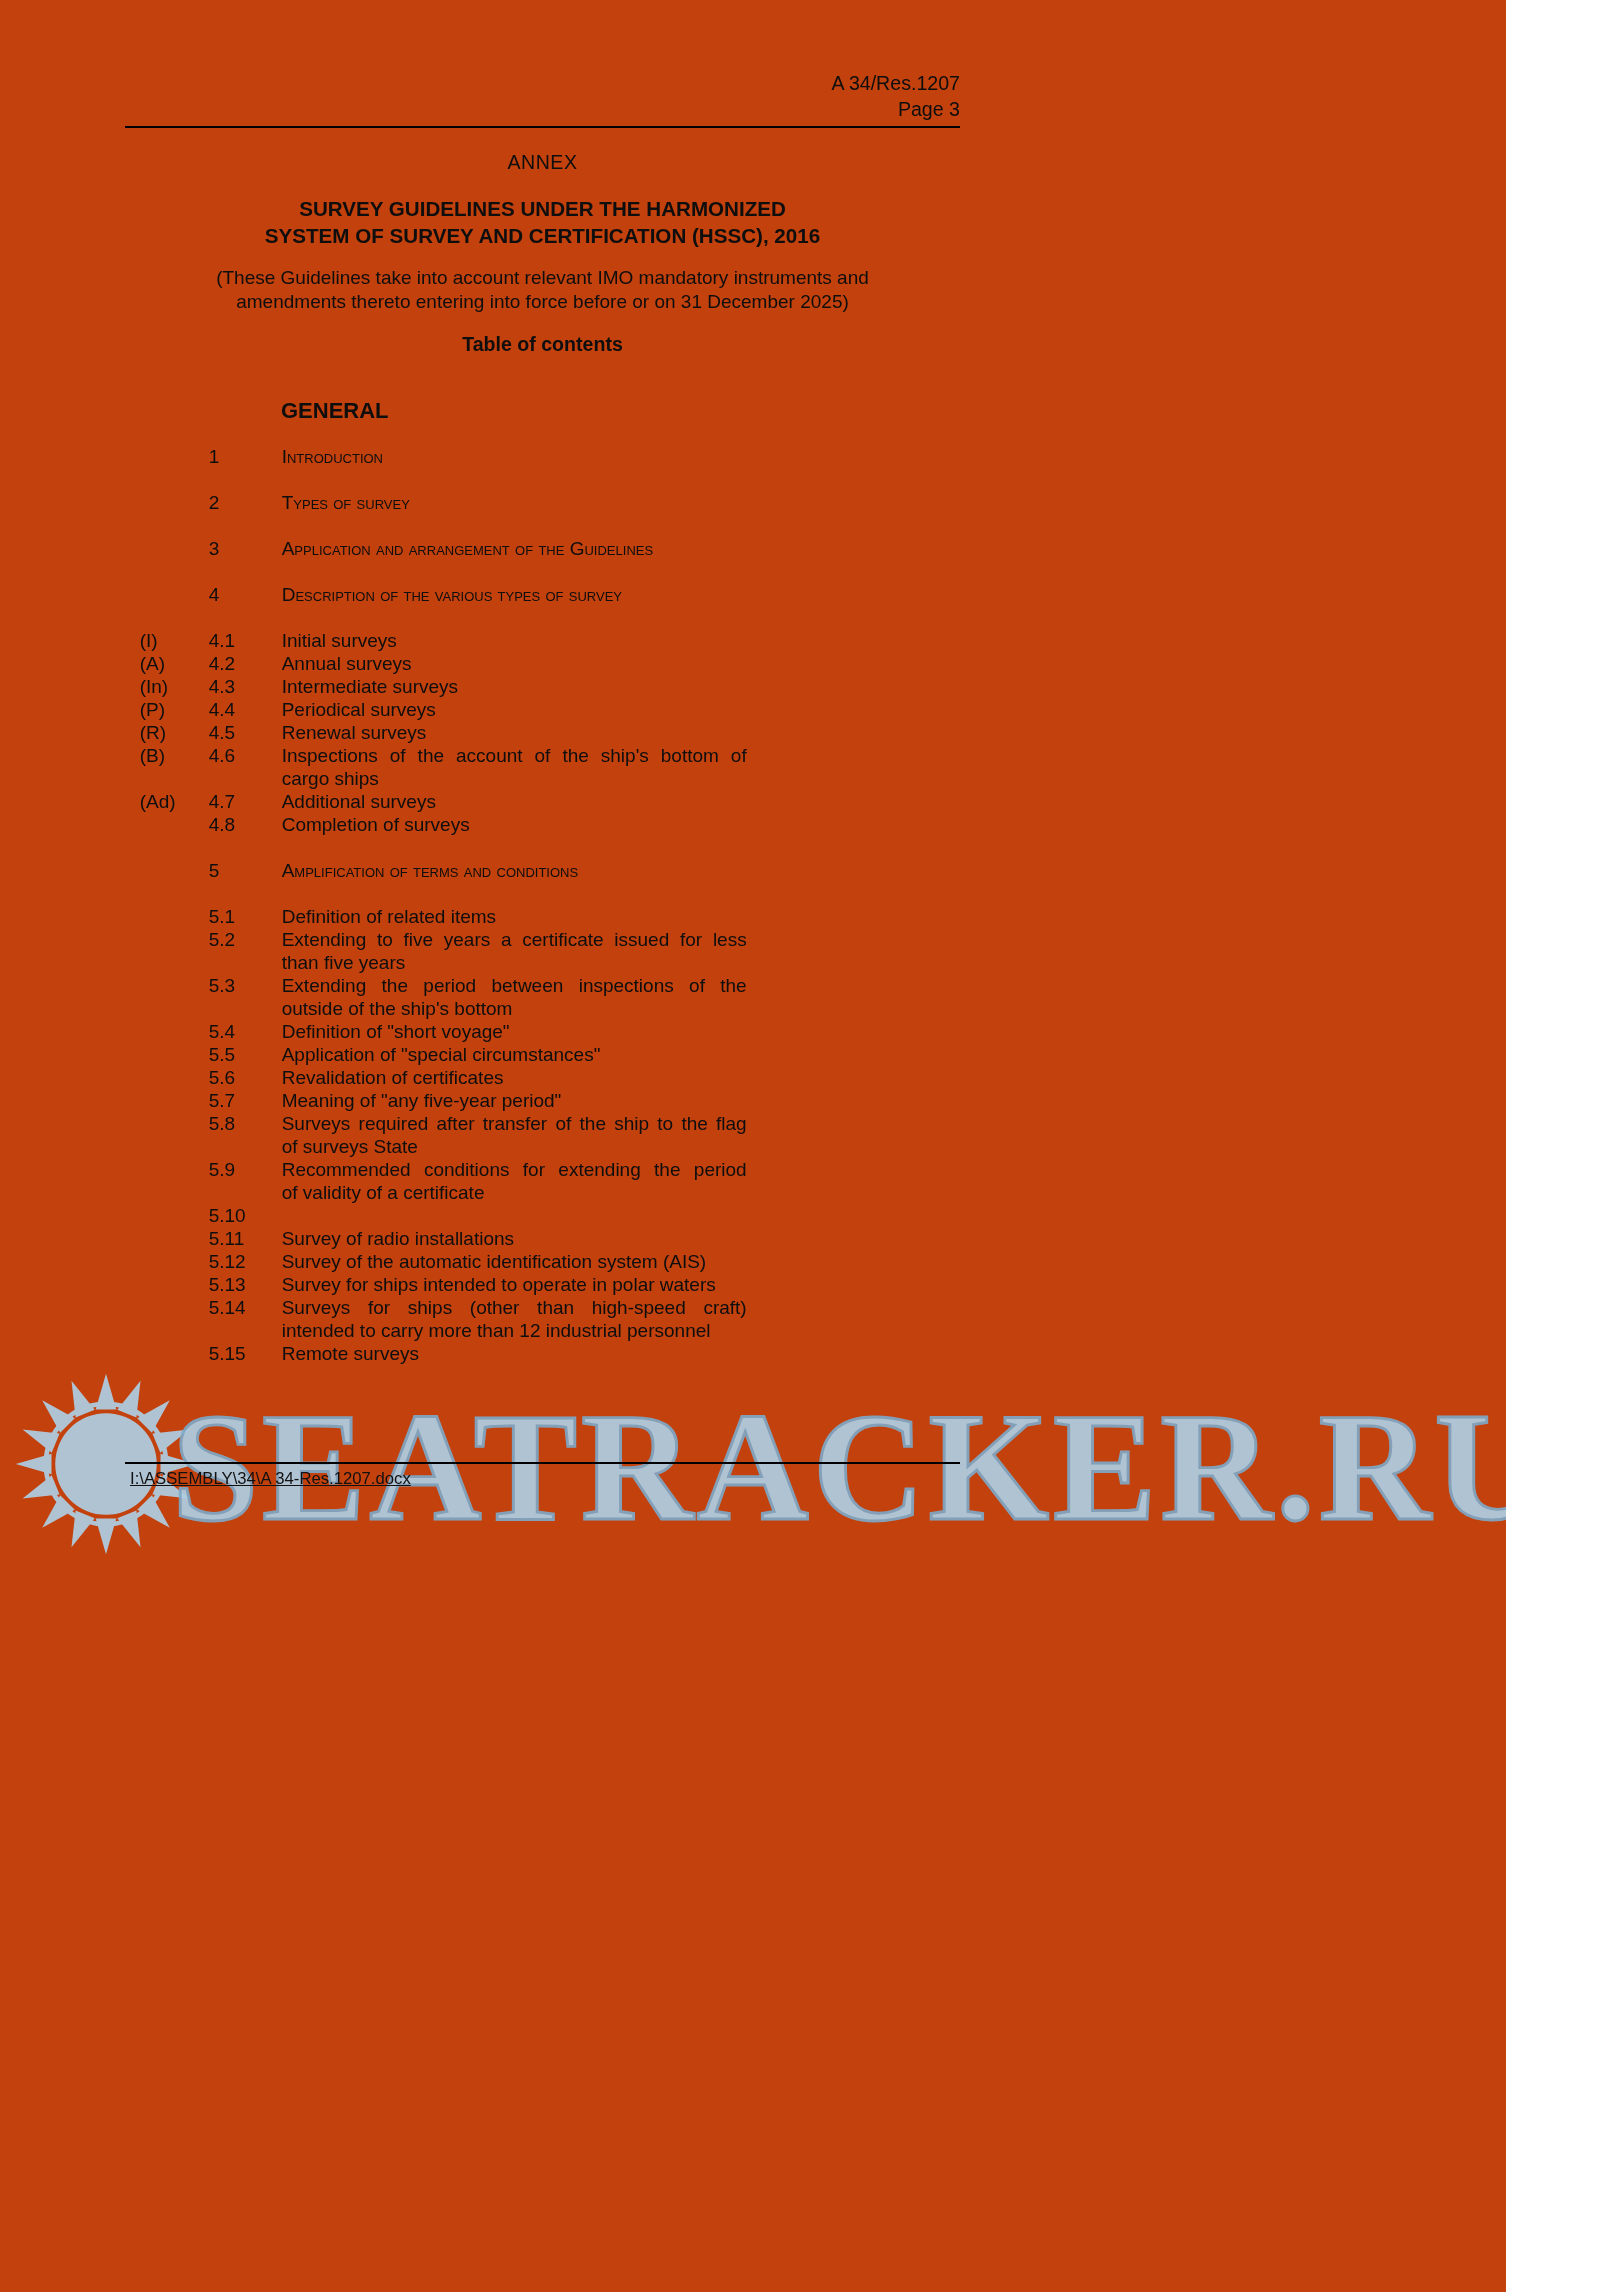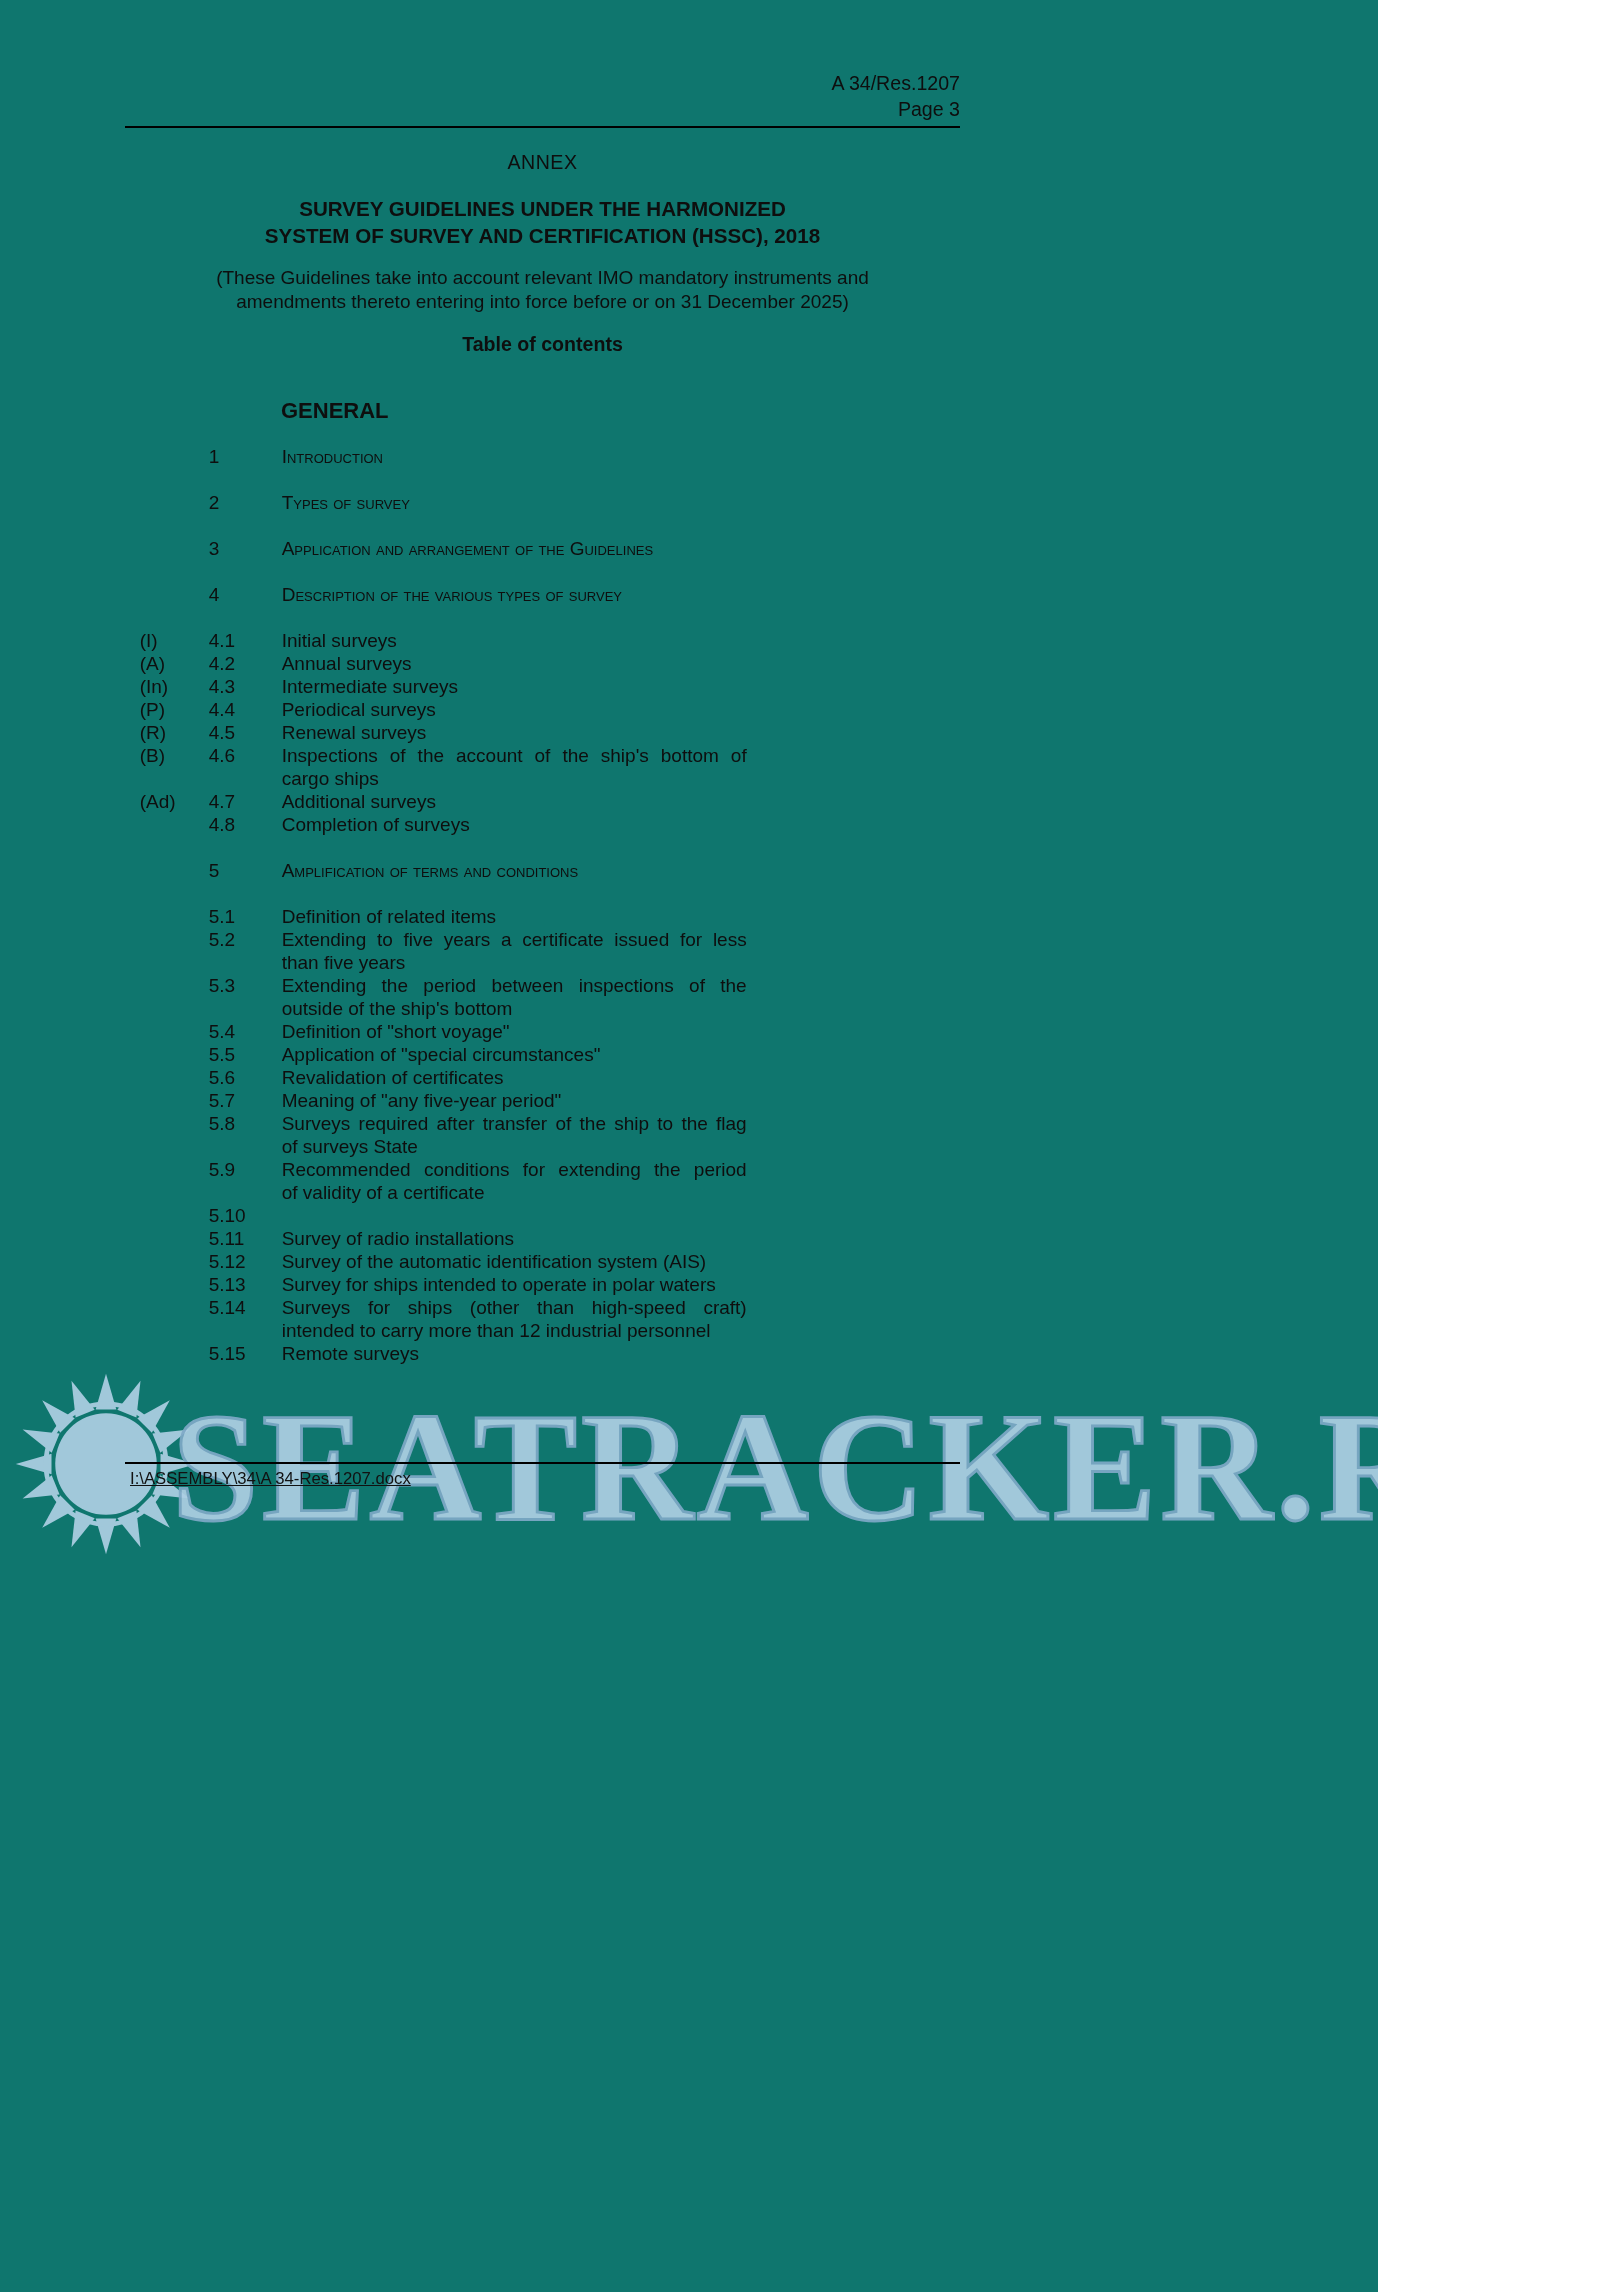--- a/index.html
+++ b/index.html
@@ -4,23 +4,23 @@
 <style>
   * { margin: 0; padding: 0; box-sizing: border-box; }
   html, body { background: #ffffff; }
   body {
     font-family: "Liberation Sans", sans-serif;
     color: #0e0e0e;
     -webkit-font-smoothing: antialiased;
   }
   .page {
     position: relative;
-    width: 1378px;
+    width: 1506px;
     height: 2293px;
-    background: #0f766e;
+    background: #c2410c;
     overflow: hidden;
   }
   .content {
     position: absolute;
     left: 125px;
     top: 0;
     width: 835px;
     z-index: 2;
   }
   .doc-header {
@@ -139,21 +139,21 @@
 
     <div class="doc-header">
       <div>A 34/Res.1207</div>
       <div>Page 3</div>
     </div>
     <div class="header-rule"></div>
 
     <div class="annex-heading">ANNEX</div>
 
     <div class="doc-title first">SURVEY GUIDELINES UNDER THE HARMONIZED</div>
-    <div class="doc-title">SYSTEM OF SURVEY AND CERTIFICATION (HSSC), 2018</div>
+    <div class="doc-title">SYSTEM OF SURVEY AND CERTIFICATION (HSSC), 2016</div>
 
     <div class="doc-note first">(These Guidelines take into account relevant IMO mandatory instruments and</div>
     <div class="doc-note">amendments thereto entering into force before or on 31 December 2025)</div>
 
     <div class="toc-heading">Table of contents</div>
 
     <div class="toc">
       <div class="general-heading">GENERAL</div>
       <div class="toc-entries">
 

